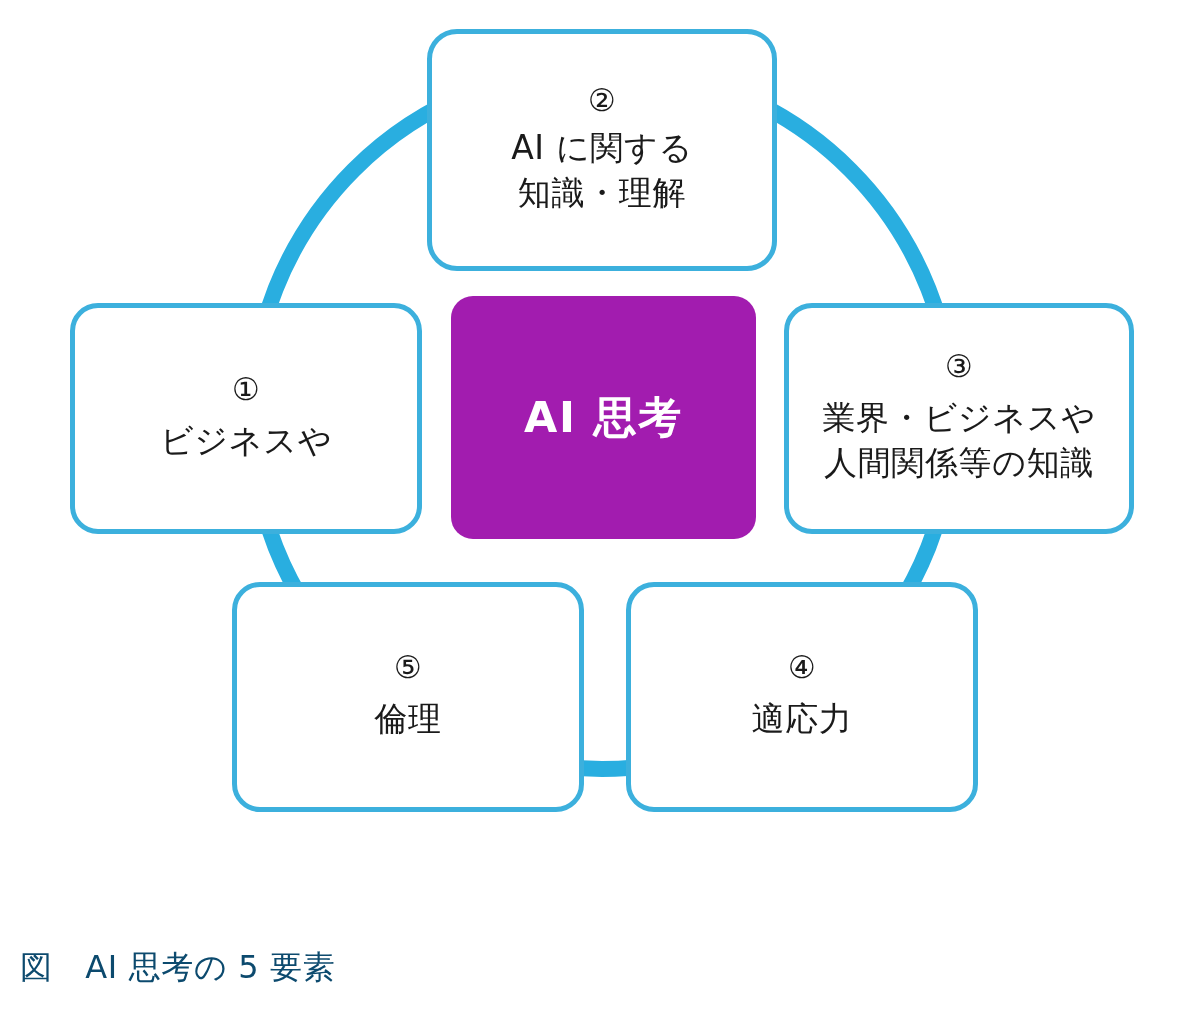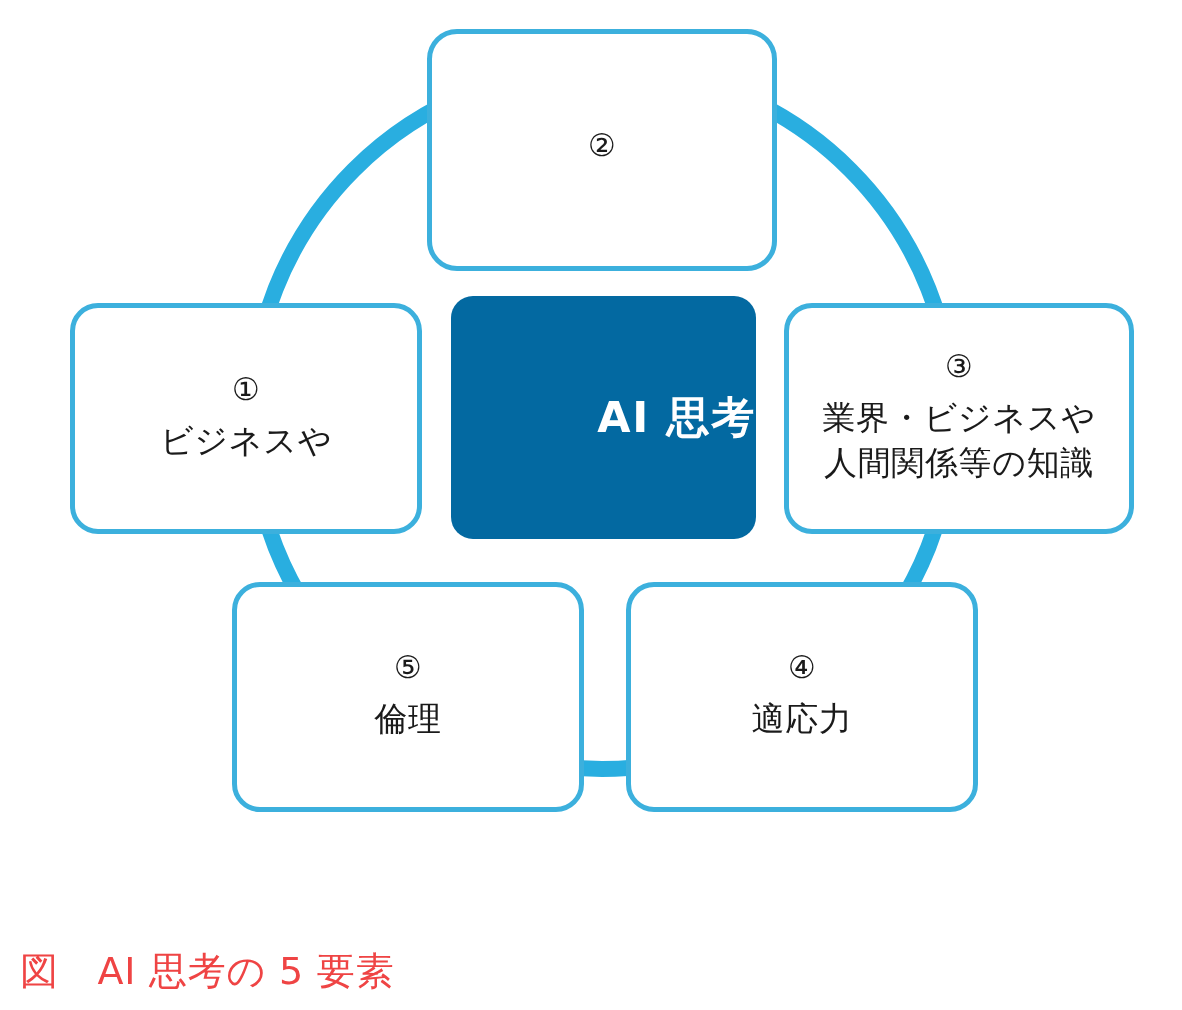--- a/index.html
+++ b/index.html
@@ -94,57 +94,59 @@
     width: 352px; height: 230px;
     border-radius: 28px;
   }
 
   #node-center {
     position: absolute;
     z-index: 4;
     left: 451px;  top: 296px;
     width: 305px; height: 243px;
     box-sizing: border-box;
-    background: #0369a1;
+    background: #a21caf;
     border: none;
     border-radius: 22px;
     display: flex;
     align-items: center;
-    justify-content: flex-end;
+    justify-content: center;
   }
   #node-center .center-label {
     color: #ffffff;
     font-size: 43px;
     font-weight: bold;
     letter-spacing: 0.04em;
     line-height: 1;
   }
 
   #caption {
     position: absolute;
     z-index: 5;
     left: 20px;
     top: 946px;
-    font-size: 38px;
-    color: #ef4444;
+    font-size: 32px;
+    color: #0c4a6e;
     letter-spacing: 0.02em;
     white-space: pre;
   }
 </style>
 </head>
 <body>
 
 <div id="diagram-stage">
 
   <svg id="ring-layer" viewBox="0 0 1182 1010">
     <circle cx="602" cy="418" r="351" fill="none" stroke="#29aee0" stroke-width="16"></circle>
   </svg>
 
   <div class="node-box" id="node-2">
     <span class="node-num">②</span>
+    <span class="node-label">AI に関する
+知識・理解</span>
   </div>
 
   <div class="node-box" id="node-1">
     <span class="node-num">①</span>
     <span class="node-label">ビジネスや</span>
   </div>
 
   <div class="node-box" id="node-3">
     <span class="node-num">③</span>
     <span class="node-label">業界・ビジネスや

